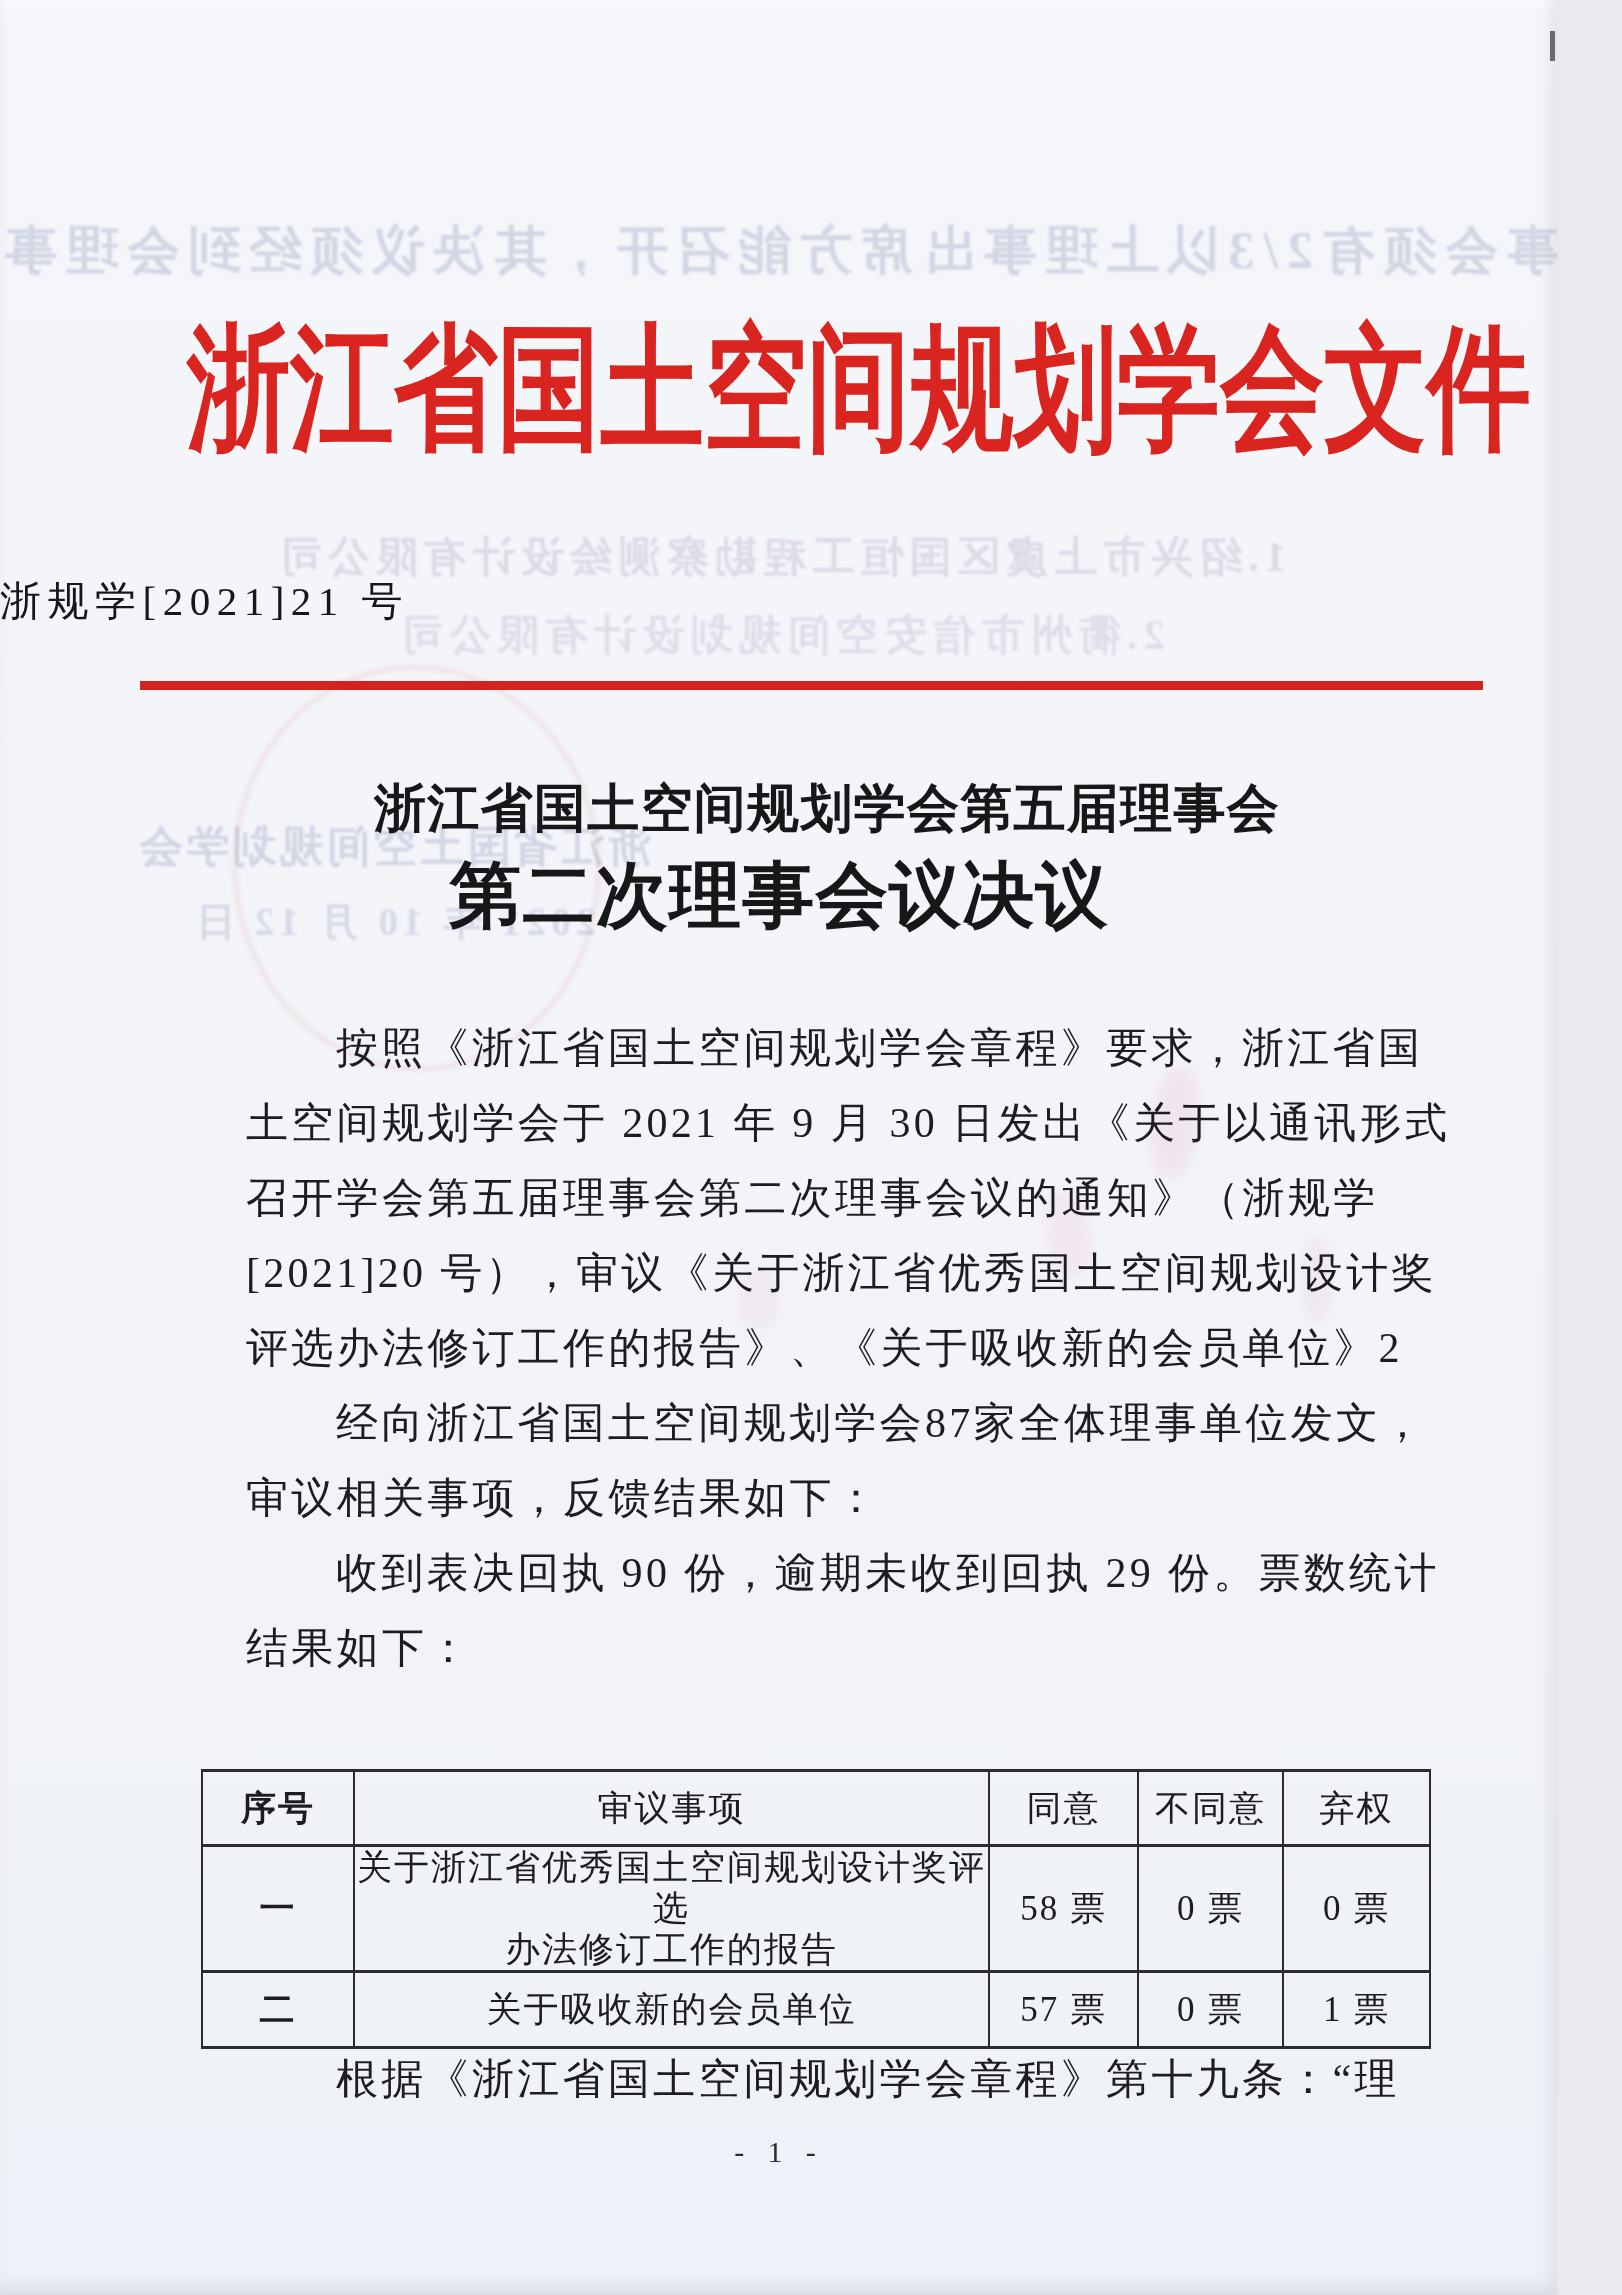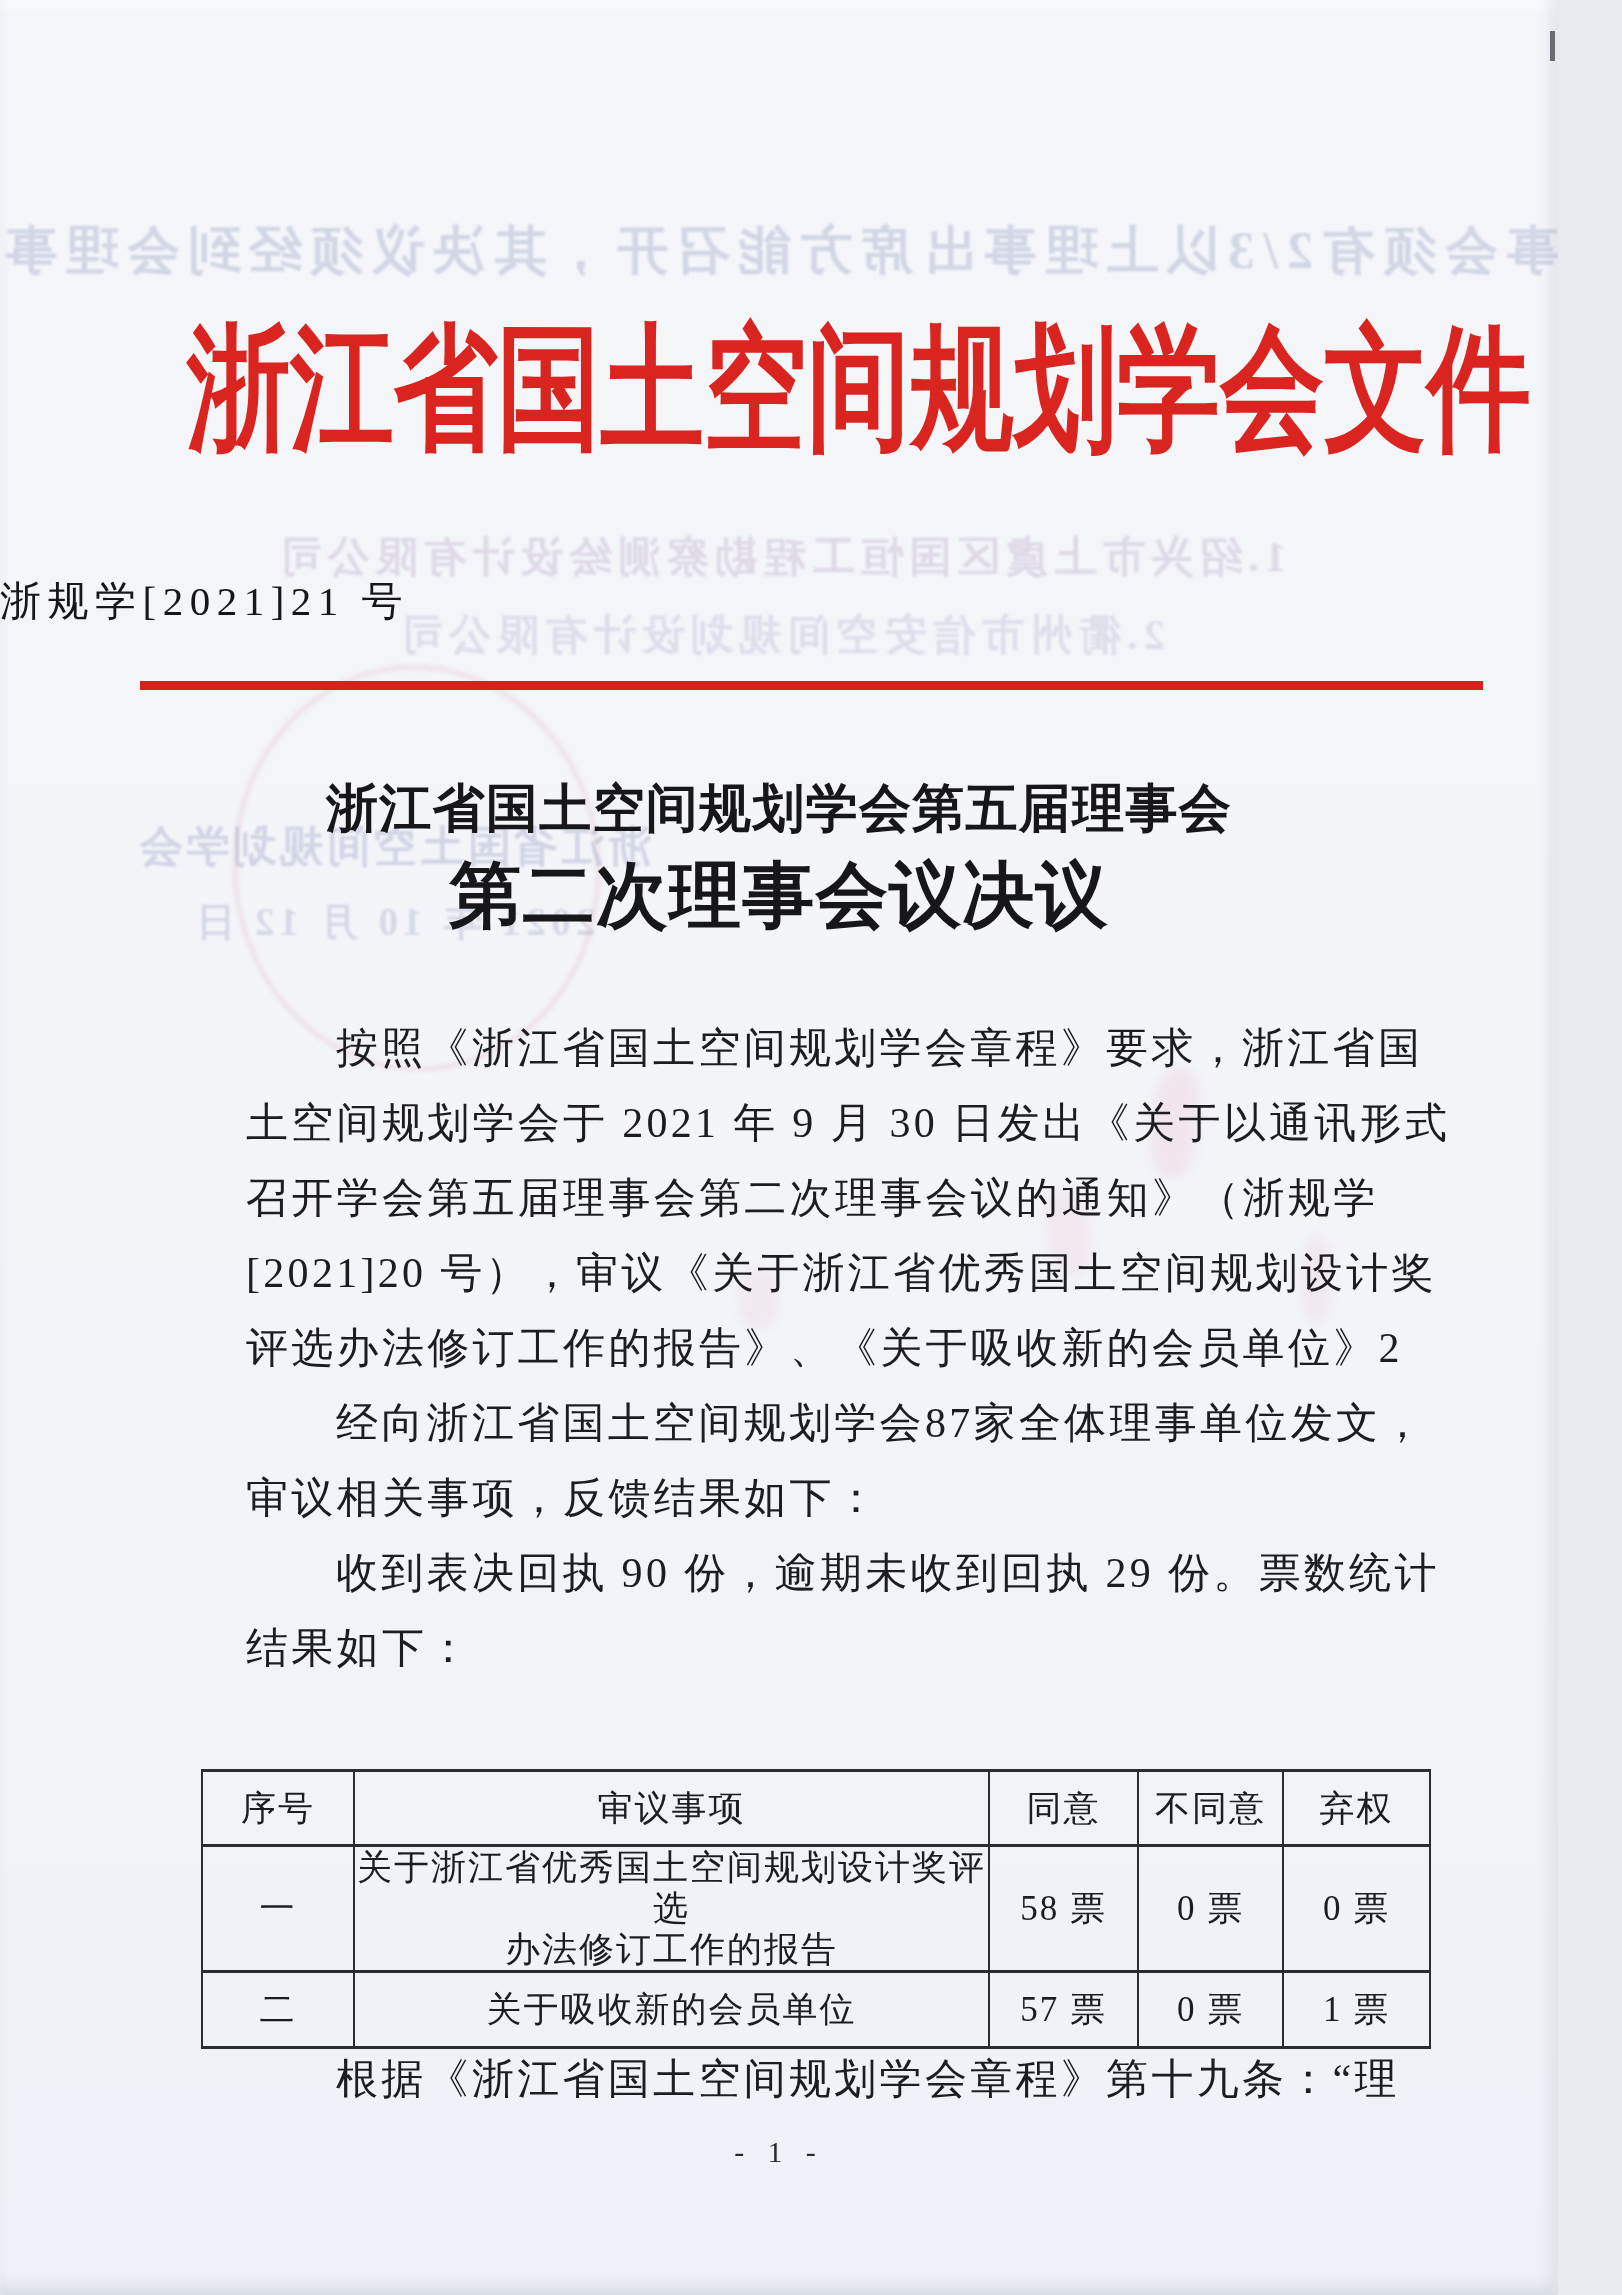--- a/index.html
+++ b/index.html
@@ -59,21 +59,21 @@
     color:#17171a;
   }
   .red-line{
     position:absolute;left:140px;top:681px;width:1343px;height:9.2px;
     background:#d2231e;
   }
   .doc-title{
     position:absolute;left:0;width:100%;text-align:center;
     font-weight:bold;color:#17171a;white-space:nowrap;
   }
-  .doc-title.l1{top:773px;font-size:52px;line-height:72px;letter-spacing:1.3px;}
+  .doc-title.l1{top:773px;font-size:52px;line-height:72px;letter-spacing:1.3px;margin-left:48px;}
   .doc-title.l2{top:860px;font-size:72px;line-height:72px;letter-spacing:1.3px;}
   .body-block{
     position:absolute;left:246px;top:1011px;width:1136px;
   }
   .bline{
     height:75px;line-height:75px;font-size:42px;letter-spacing:3.3px;
     white-space:nowrap;color:#1d1d21;
   }
   .bline.indent{text-indent:90px;}
   
@@ -83,21 +83,21 @@
     font-size:35px;color:#1d1d21;
   }
   .vote-table td{
     border:2px solid #2c2c30;
     text-align:center;vertical-align:middle;
     padding:0;letter-spacing:2px;
   }
   .vote-table tr.hd td{border-top:3.9px solid #2c2c30;border-bottom:3.3px solid #2c2c30;height:72px;}
   .vote-table tr.r1 td{border-bottom:3.3px solid #2c2c30;height:86px;}
   .vote-table tr.r2 td{border-bottom:3.9px solid #2c2c30;height:73px;}
-  .vote-table td:first-child{border-left:2.6px solid #2c2c30;}
+  .vote-table td:first-child{border-left:2.6px solid #2c2c30;font-weight:bold;}
   .vote-table td:last-child{border-right:2.6px solid #2c2c30;}
   .item-lines div{line-height:41px;}
   .c1{width:152px;}.c2{width:635px;}.c3{width:149px;}.c4{width:145px;}.c5{width:147px;}
   .closing-line{
     position:absolute;left:246px;top:2042px;width:1136px;
     height:75px;line-height:75px;font-size:42px;letter-spacing:3.3px;
     white-space:nowrap;color:#1d1d21;text-indent:90px;
   }
   .page-number{
     position:absolute;left:0;top:2135px;width:100%;

